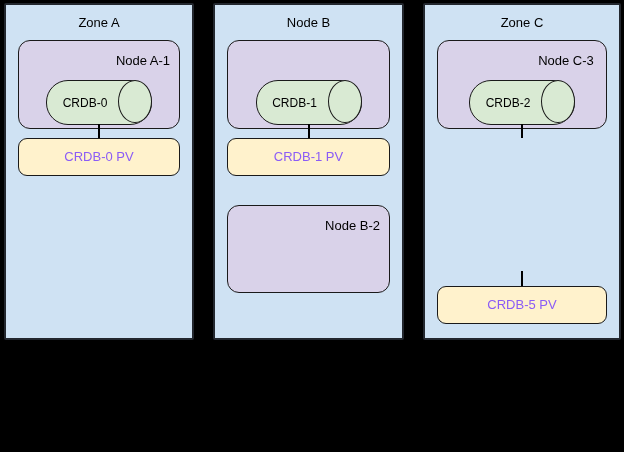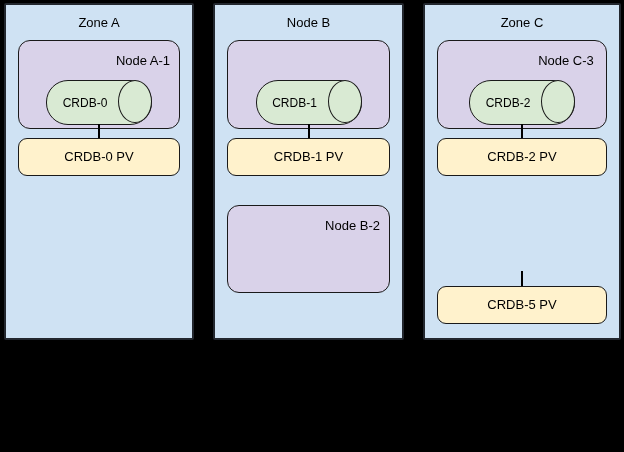--- a/index.html
+++ b/index.html
@@ -103,21 +103,21 @@
   .connector-row2 { top: 266px; height: 15px; }
   .pv {
     position: absolute;
     left: 12px;
     right: 12px;
     background: #fff2cc;
     border: 1px solid #1a1a1a;
     border-radius: 9px;
     text-align: center;
     font-size: 13px;
-    color: #000000;
+    color: #8b5cf6;
   }
   .pv-row1 { top: 133px; height: 36px; line-height: 36px; }
   .pv-row2 { top: 281px; height: 36px; line-height: 36px; }
 </style>
 </head>
 <body>
 
 <div class="canvas">
 
   <div class="zone zone-a">
@@ -155,22 +155,19 @@
   <div class="zone zone-c">
     <div class="zone-label">Zone C</div>
     <div class="node node-row1">
       <div class="node-label">Node C-3</div>
       <div class="cylinder">
         <div class="cylinder-cap"></div>
         <div class="pod-label">CRDB-2</div>
       </div>
     </div>
     <div class="connector connector-row1"></div>
-    <div class="pv pv-row1">
-      <span>CRDB-2 PV</span>
-    </div>
     <div class="connector connector-row2"></div>
     <div class="pv pv-row2">
       <span>CRDB-5 PV</span>
     </div>
   </div>
 
 </div>
 
 </body></html>

